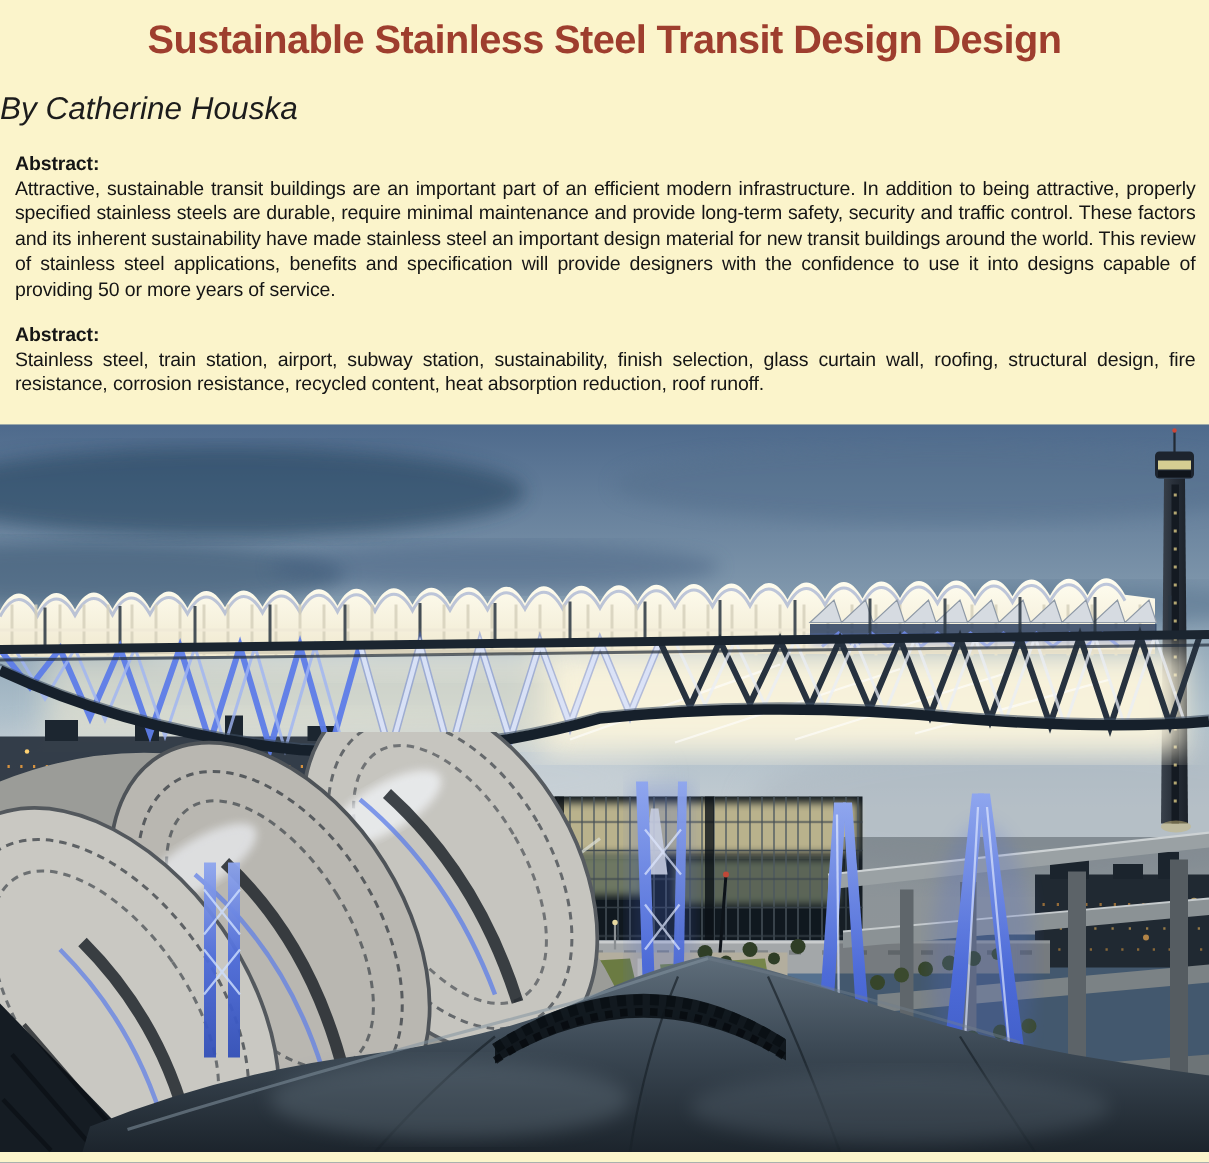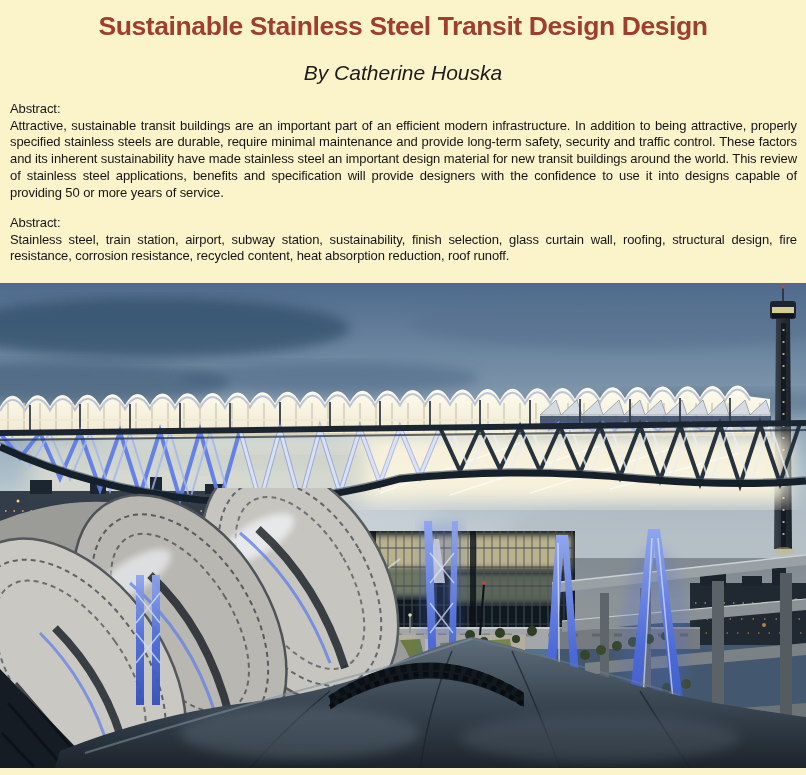--- a/index.html
+++ b/index.html
@@ -20,33 +20,33 @@
   .page{position:absolute;inset:0;}
   .title{
     position:absolute;top:11px;left:0;right:0;
     text-align:center;
     font-size:26.5px;font-weight:bold;
     letter-spacing:-0.4px;
     color:var(--title-color);
   }
   .byline{
     position:absolute;top:61px;left:0;right:0;
-    text-align:center;
+    text-align:left;
     font-size:21px;font-style:italic;
     color:#1c1c1c;
   }
   .textblock{
     position:absolute;left:10px;right:9px;
     font-size:13px;line-height:16.7px;
     text-align:justify;
     letter-spacing:-0.1px;
   }
   .abstract{top:101px;}
   .keywords{top:215px;}
-  .sect-heading{font-weight:normal;margin-top:24px;}
+  .sect-heading{font-weight:bold;margin-top:24px;}
   .keywords .sect-body{}
   .photo-wrap{
     position:absolute;top:283px;left:0;
     width:806px;height:485px;
     overflow:hidden;
     background:#55718F;
   }
   svg{display:block;}
 </style>
 </head>

